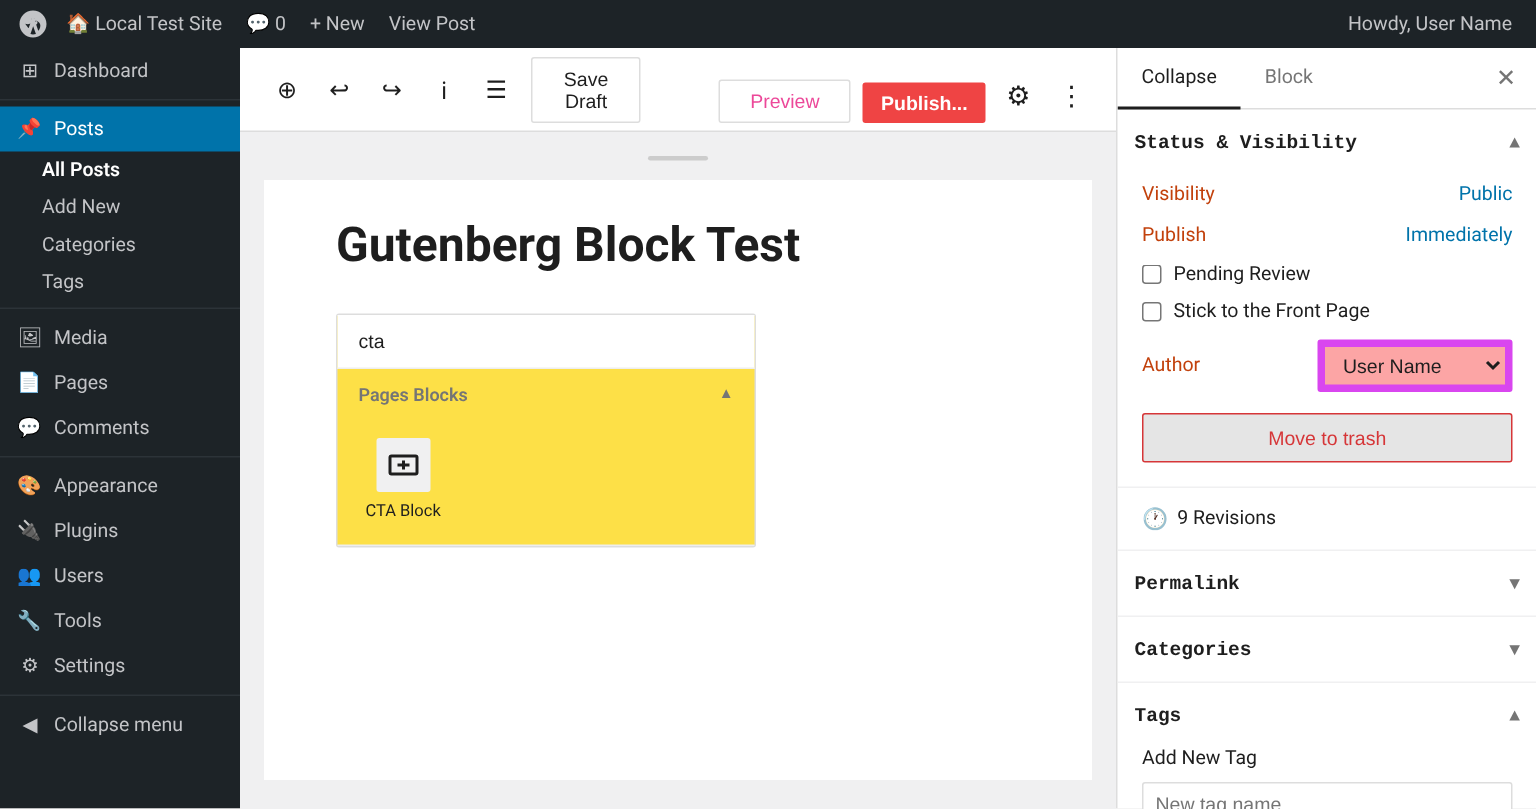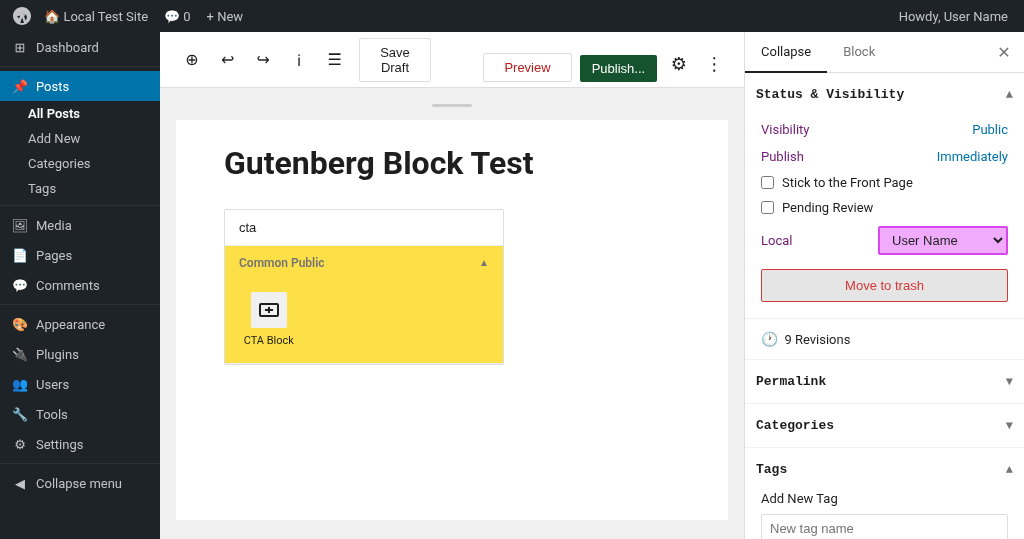--- a/index.html
+++ b/index.html
@@ -112,32 +112,32 @@
       font-size: 13px;
       color: #1e1e1e;
     }
     .btn-preview {
       background: none;
       border: 1px solid #ddd;
       padding: 6px 20px;
       border-radius: 2px;
       cursor: pointer;
       font-size: 13px;
-      color: #b91c1c;
+      color: #ec4899;
       margin-left: 44px;
     }
     .btn-publish {
-      background: #14532d;
+      background: #ef4444;
       color: #fff;
       border: none;
       padding: 6px 12px;
       border-radius: 2px;
       cursor: pointer;
       font-size: 13px;
-      display: flex; align-items: center; gap: 2px;
+      display: flex; align-items: center; gap: 2px; font-weight: bold;
     }
     .toolbar-gear, .toolbar-ellipsis {
       width: 36px; height: 36px;
       border: none; background: none;
       cursor: pointer;
       display: flex; align-items: center; justify-content: center;
       color: #1e1e1e;
       font-size: 18px;
     }
 
@@ -275,37 +275,37 @@
     }
     .panel-section-content {
       padding: 0 16px 16px;
     }
     .panel-row {
       display: flex;
       justify-content: space-between;
       align-items: center;
       padding: 6px 0;
     }
-    .panel-row-label { color: #701a75; font-size: 13px; }
+    .panel-row-label { color: #c2410c; font-size: 13px; }
     .panel-row-value { color: #0073aa; font-size: 13px; cursor: pointer; }
     .checkbox-row {
       display: flex;
       align-items: center;
       gap: 8px;
       padding: 5px 0;
       font-size: 13px;
     }
     .checkbox-row input[type="checkbox"] { cursor: pointer; }
     .author-select {
-      border: 2px solid #d946ef;
+      border: 5px solid #d946ef;
       border-radius: 2px;
       padding: 4px 8px;
       font-size: 13px;
       color: #1e1e1e;
-      background: #f0abfc;
+      background: #fca5a5;
       cursor: pointer;
       min-width: 130px;
     }
     .btn-move-trash {
       width: 100%;
       background: #e5e5e5;
       border: 1px solid #d63638;
       color: #d63638;
       padding: 8px;
       border-radius: 2px;
@@ -361,20 +361,23 @@
   <div class="admin-bar-item">
     <span>🏠</span>
     &nbsp;<span>Local Test Site</span>
   </div>
   <div class="admin-bar-item comment-bubble">
     <span>💬</span>
     <span>0</span>
   </div>
   <div class="admin-bar-item">
     <span>+ New</span>
+  </div>
+  <div class="admin-bar-item">
+    <span>View Post</span>
   </div>
   <div class="admin-bar-spacer"></div>
   <div class="admin-bar-howdy">
     <span>Howdy, User Name</span>
   </div>
 </div>
 
 <div id="wp-wrapper">
 
   <div id="sidebar">
@@ -479,21 +482,21 @@
     </div>
 
     <div id="editor-content">
       <div id="post-editor">
         <div class="scroll-indicator"></div>
         <h1 class="post-title">Gutenberg Block Test</h1>
 
         <div class="block-inserter">
           <input class="block-search-input" type="text" value="cta" style="">
           <div class="block-section-header">
-            <span>Common Public</span>
+            <span>Pages Blocks</span>
             <span class="chevron">▲</span>
           </div>
           <div class="block-grid">
             <div class="block-item">
               <div class="block-icon">
                 <svg width="24" height="24" viewBox="0 0 24 24" fill="none" stroke="#1e1e1e" stroke-width="2">
                   <rect x="3" y="6" width="18" height="12" rx="1"></rect>
                   <line x1="8" y1="12" x2="16" y2="12"></line>
                   <line x1="12" y1="9" x2="12" y2="15"></line>
                 </svg>
@@ -531,28 +534,28 @@
           <div class="panel-row">
             <span class="panel-row-label">Visibility</span>
             <span class="panel-row-value">Public</span>
           </div>
           <div class="panel-row">
             <span class="panel-row-label">Publish</span>
             <span class="panel-row-value">Immediately</span>
           </div>
           <div class="checkbox-row">
             <input type="checkbox" style="">
-            <label>Stick to the Front Page</label>
+            <label>Pending Review</label>
           </div>
           <div class="checkbox-row">
             <input type="checkbox" style="">
-            <label>Pending Review</label>
+            <label>Stick to the Front Page</label>
           </div>
           <div class="panel-row">
-            <span class="panel-row-label">Local</span>
+            <span class="panel-row-label">Author</span>
             <select class="author-select">
               <option>User Name</option>
             </select>
           </div>
           <button class="btn-move-trash">
             <span>Move to trash</span>
           </button>
         </div>
       </div>
 

